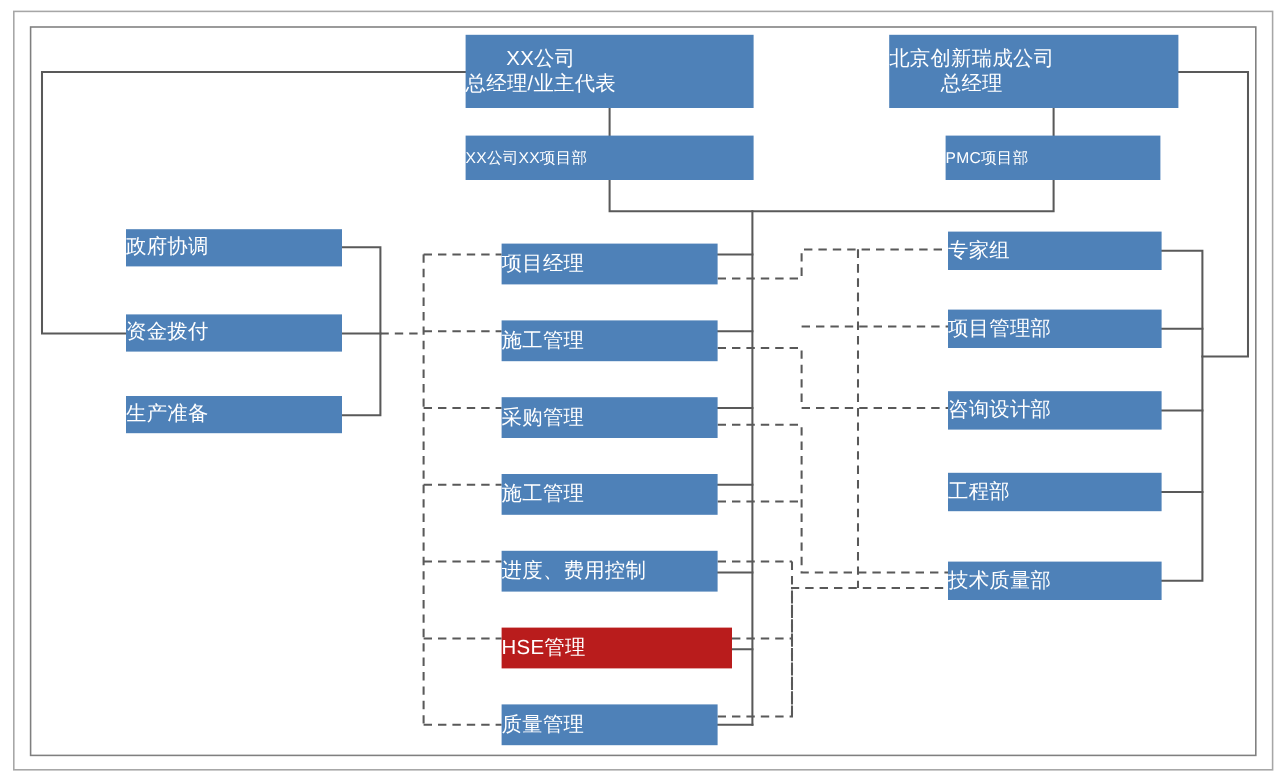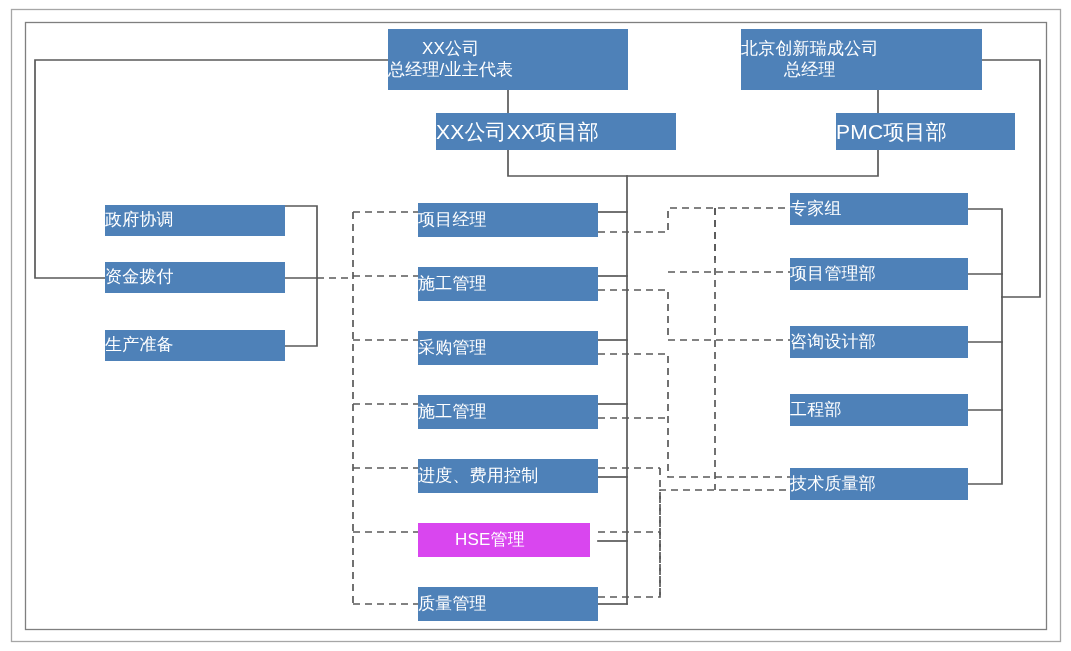--- a/index.html
+++ b/index.html
@@ -32,21 +32,21 @@
     display: flex;
     align-items: center;
     text-align: center;
     color: #ffffff;
     line-height: 1.22;
     letter-spacing: 0.2px;
     white-space: pre-line;
     user-select: none;
   }
   .node.s1 { font-size: 17px; }
-  .node.s2 { font-size: 21px; margin-left: 48px; }
+  .node.s2 { font-size: 13px; }
   .node.s3 { font-size: 17px; }
 </style>
 </head>
 <body>
 
 <div id="canvas">
 
   <svg id="wires" viewBox="0 0 1071 651" xmlns="http://www.w3.org/2000/svg">
 
     <rect x="11.5" y="9.5" width="1049" height="632" fill="none" stroke="#a6a6a6" stroke-width="1.3"></rect>
@@ -130,21 +130,21 @@
   </div>
 
   <div class="node s2" style="left:388px;top:113px;width:240px;height:37px;background:#4e81b8;">
     <span>XX公司XX项目部</span>
   </div>
 
   <div class="node s2" style="left:788px;top:113px;width:179px;height:37px;background:#4e81b8;">
     <span>PMC项目部</span>
   </div>
 
-  <div class="node s3" style="left:105px;top:191px;width:180px;height:31px;background:#4e81b8;margin-top:14px;">
+  <div class="node s3" style="left:105px;top:191px;width:180px;height:31px;background:#4e81b8;">
     <span>政府协调</span>
   </div>
   <div class="node s3" style="left:105px;top:262px;width:180px;height:31px;background:#4e81b8;">
     <span>资金拨付</span>
   </div>
   <div class="node s3" style="left:105px;top:330px;width:180px;height:31px;background:#4e81b8;">
     <span>生产准备</span>
   </div>
 
   <div class="node s3" style="left:418px;top:203px;width:180px;height:34px;background:#4e81b8;">
@@ -155,21 +155,21 @@
   </div>
   <div class="node s3" style="left:418px;top:331px;width:180px;height:34px;background:#4e81b8;">
     <span>采购管理</span>
   </div>
   <div class="node s3" style="left:418px;top:395px;width:180px;height:34px;background:#4e81b8;">
     <span>施工管理</span>
   </div>
   <div class="node s3" style="left:418px;top:459px;width:180px;height:34px;background:#4e81b8;">
     <span>进度、费用控制</span>
   </div>
-  <div class="node s3" style="left:418px;top:523px;width:172px;height:34px;background:#d946ef;padding-left:37px;">
+  <div class="node s3" style="left:418px;top:523px;width:192px;height:34px;background:#b91c1c;">
     <span>HSE管理</span>
   </div>
   <div class="node s3" style="left:418px;top:587px;width:180px;height:34px;background:#4e81b8;">
     <span>质量管理</span>
   </div>
 
   <div class="node s3" style="left:790px;top:193px;width:178px;height:32px;background:#4e81b8;">
     <span>专家组</span>
   </div>
   <div class="node s3" style="left:790px;top:258px;width:178px;height:32px;background:#4e81b8;">

